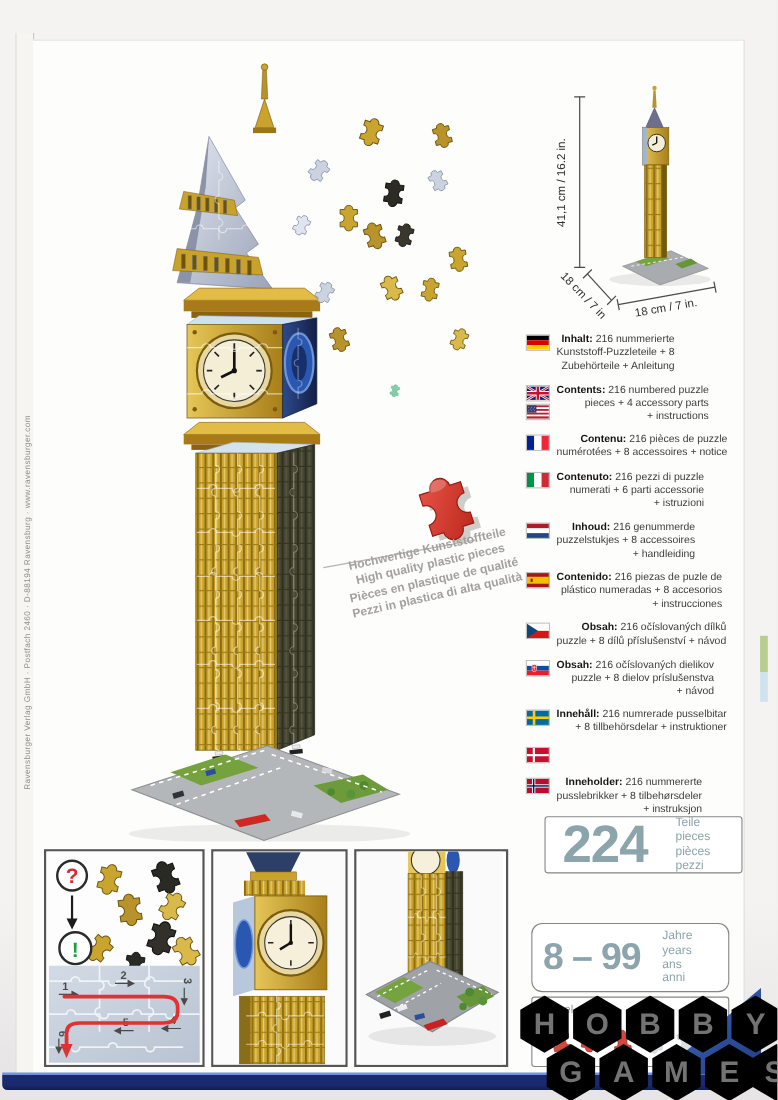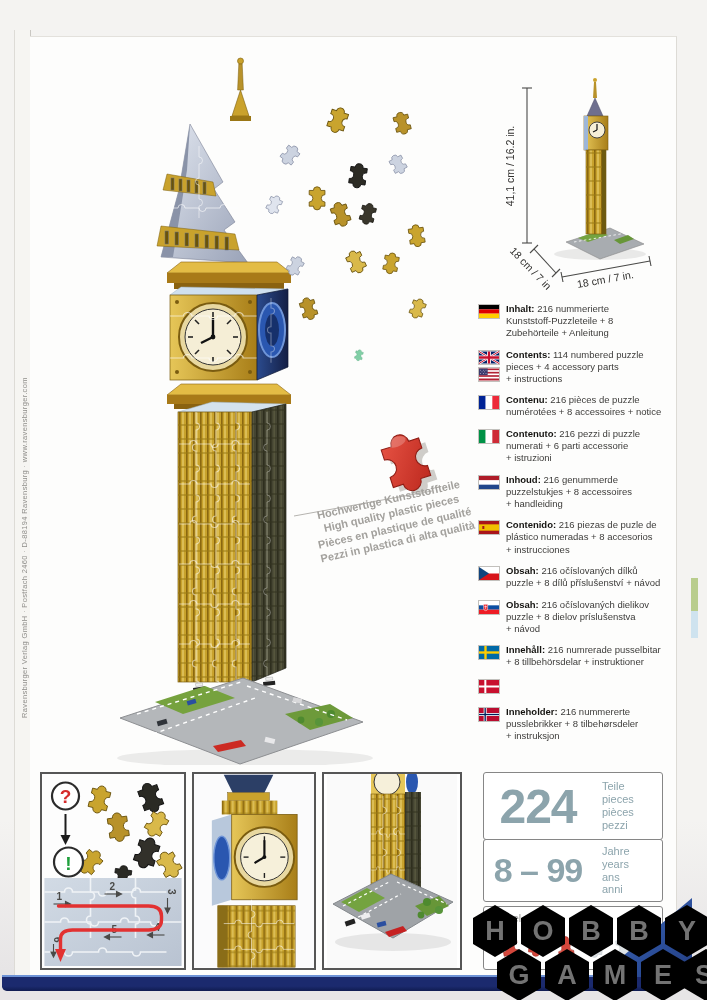--- a/index.html
+++ b/index.html
@@ -19,21 +19,21 @@
   
   .side-imprint{position:absolute;left:20px;top:382px;height:336px;width:13px;z-index:2;
      writing-mode:vertical-rl;transform:rotate(180deg);font-size:7.5px;letter-spacing:.35px;
      color:#8f8e8a;white-space:nowrap;}
   
   .quality-note{position:absolute;left:302px;top:492px;width:182px;z-index:3;
      transform:rotate(-12.5deg);text-align:center;color:#a3a19d;font-weight:600;
      font-size:11px;line-height:1.3;}
   
   .contents{position:absolute;left:478px;top:303px;width:200px;z-index:3;}
-  .centry{display:flex;margin-bottom:9.5px;}
+  .centry{display:flex;margin-bottom:9.5px;text-align:right;}
   .cflags{width:21px;margin-right:7px;flex:none;padding-top:1px;}
   .cflags svg{display:block;width:20px;height:13px;border:.5px solid #c2c0bc;margin-bottom:2px;}
   .ctext{font-size:9.5px;line-height:1.27;color:#3d3c3a;white-space:nowrap;}
   .ctext b{color:#151411;}
   
   .panel{position:absolute;top:772px;height:198px;background:#fff;border:2px solid #565656;z-index:4;box-sizing:border-box;}
   .fact{position:absolute;left:483px;width:180px;background:#fff;border:1.6px solid #868686;
         border-radius:3px;z-index:4;box-sizing:border-box;display:flex;align-items:center;}
   .fact-num{color:#8ca4ac;font-weight:700;letter-spacing:-1px;flex:none;text-align:center;}
   .fact-units{color:#8ca4ac;font-size:11px;line-height:1.18;margin-left:10px;}
@@ -355,21 +355,21 @@
               <circle cx="21" cy="5" r="1.2"></circle>
               <circle cx="9" cy="10" r="1.2"></circle>
               <circle cx="17" cy="10" r="1.2"></circle>
               <circle cx="5" cy="15" r="1.2"></circle>
               <circle cx="13" cy="15" r="1.2"></circle>
               <circle cx="21" cy="15" r="1.2"></circle>
             </g>
           </svg>
       </div>
       <div class="ctext">
-          <div><b>Contents:</b> <span>114 numbered puzzle</span></div>
+          <div><b>Contents:</b> <span>216 numbered puzzle</span></div>
           <div>pieces + 4 accessory parts</div>
           <div>+ instructions</div>
         </div>
     </div>
 
     <div class="centry">
       <div class="cflags">
           <svg viewBox="0 0 60 39">
             <rect width="20" height="39" fill="#002395"></rect>
             <rect x="20" width="20" height="39" fill="#fff"></rect>
@@ -613,31 +613,31 @@
           <line x1="70" y1="108" x2="120" y2="130"></line>
         <line x1="26" y1="146" x2="74" y2="120"></line>
       </g>
       <rect x="18" y="146" width="10" height="5" transform="rotate(-18 23 148)" fill="#222"></rect>
       <rect x="34" y="140" width="9" height="4.6" transform="rotate(-18 38 142)" fill="#ededef"></rect>
       <rect x="50" y="148" width="9" height="4.6" transform="rotate(-14 54 150)" fill="#2a4fa0"></rect>
       <polygon points="58,158 76,152 80,157 62,163" fill="#c62222"></polygon>
     </svg>
   </div>
 
-  <div class="fact" style="top:772px;height:68px;">
+  <div class="fact" style="top:742px;height:52px;margin-left:12px;">
     <div class="fact-num" style="font-size:48px;width:108px;">224</div>
     <div class="fact-units">
       <div>Teile</div>
       <div>pieces</div>
       <div>pièces</div>
       <div>pezzi</div>
     </div>
   </div>
 
-  <div class="fact" style="top:839px;height:63px;">
+  <div class="fact" style="top:839px;height:63px;border-radius:10px;">
     <div class="fact-num" style="font-size:34px;width:108px;">8 – 99</div>
     <div class="fact-units">
       <div>Jahre</div>
       <div>years</div>
       <div>ans</div>
       <div>anni</div>
     </div>
   </div>
 
   <div class="fact fact-level" style="top:906px;height:64px;">

